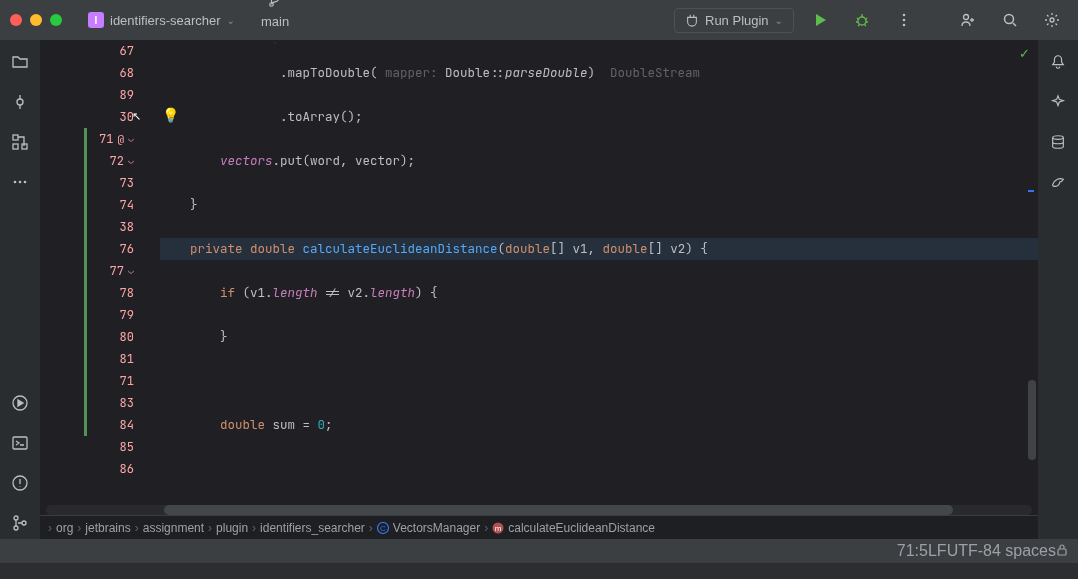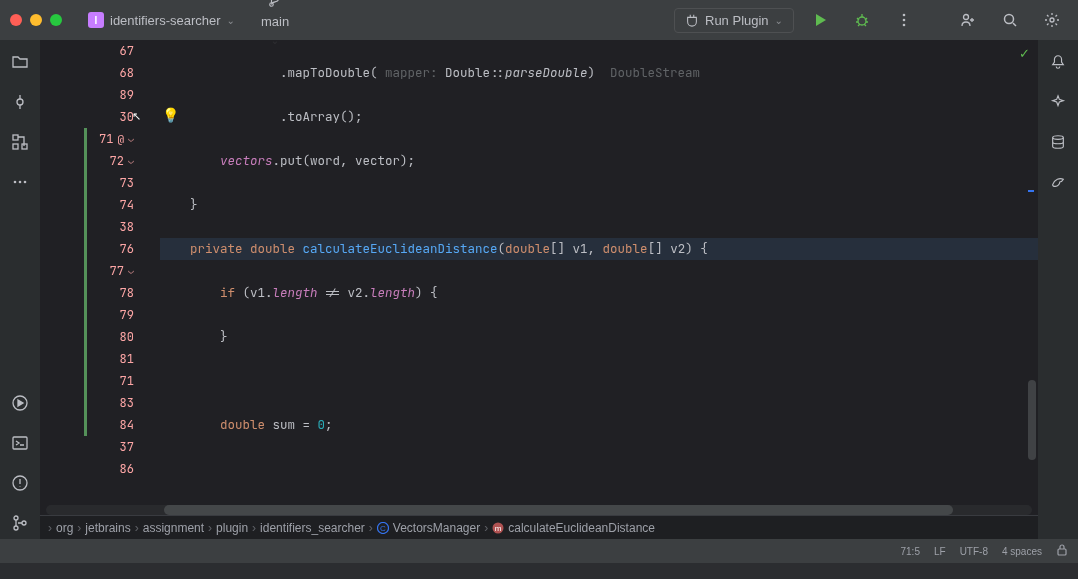--- a/index.html
+++ b/index.html
@@ -69,21 +69,21 @@
 
 .check{position:absolute;top:6px;right:8px;color:#5fbb50;}
 .mini-mark{position:absolute;right:4px;width:6px;height:2px;background:#3574f0;}
 
 .hscroll{height:10px;background:rgba(96,99,102,.15);margin:0 6px;border-radius:5px;position:relative;}
 .hscroll .thumb{position:absolute;height:100%;background:rgba(96,99,102,.5);border-radius:5px;left:12%;width:80%;}
 
 .breadcrumb-bar{height:24px;display:flex;align-items:center;padding:0 8px;gap:4px;font-size:12px;color:#9da0a8;border-top:1px solid #393b40;background:rgba(30,31,34,.9);}
 .breadcrumb-bar .sep{opacity:.5;}
 
-.statusbar{height:24px;display:flex;align-items:center;padding:0 10px;gap:14px;font-size:10px;color:#9da0a8;background:#3c3f41;position:relative;z-index:2;justify-content:flex-end;}
+.statusbar{height:24px;display:flex;align-items:center;padding:0 10px;gap:0;font-size:16px;color:#9da0a8;background:#3c3f41;position:relative;z-index:2;justify-content:flex-end;}
 .lines{position:relative;}
 .gutter-wrap{position:relative;}
 </style>
 </head>
 <body>
 
 <div class="checker"></div>
 
 <div class="titlebar">
   <div class="traffic">
@@ -271,21 +271,21 @@
           <div class="row">
               <span>71</span>
             </div>
           <div class="row">
               <span>83</span>
             </div>
           <div class="row">
               <span>84</span>
             </div>
           <div class="row">
-              <span>37</span>
+              <span>85</span>
             </div>
           <div class="row">
               <span>86</span>
             </div>
         </div>
 
         <div style="position:absolute;left:44px;top:88px;width:3px;height:308px;background:#549159;"></div>
       </div>
 
       <span class="bulb" style="top:67px">💡</span>

